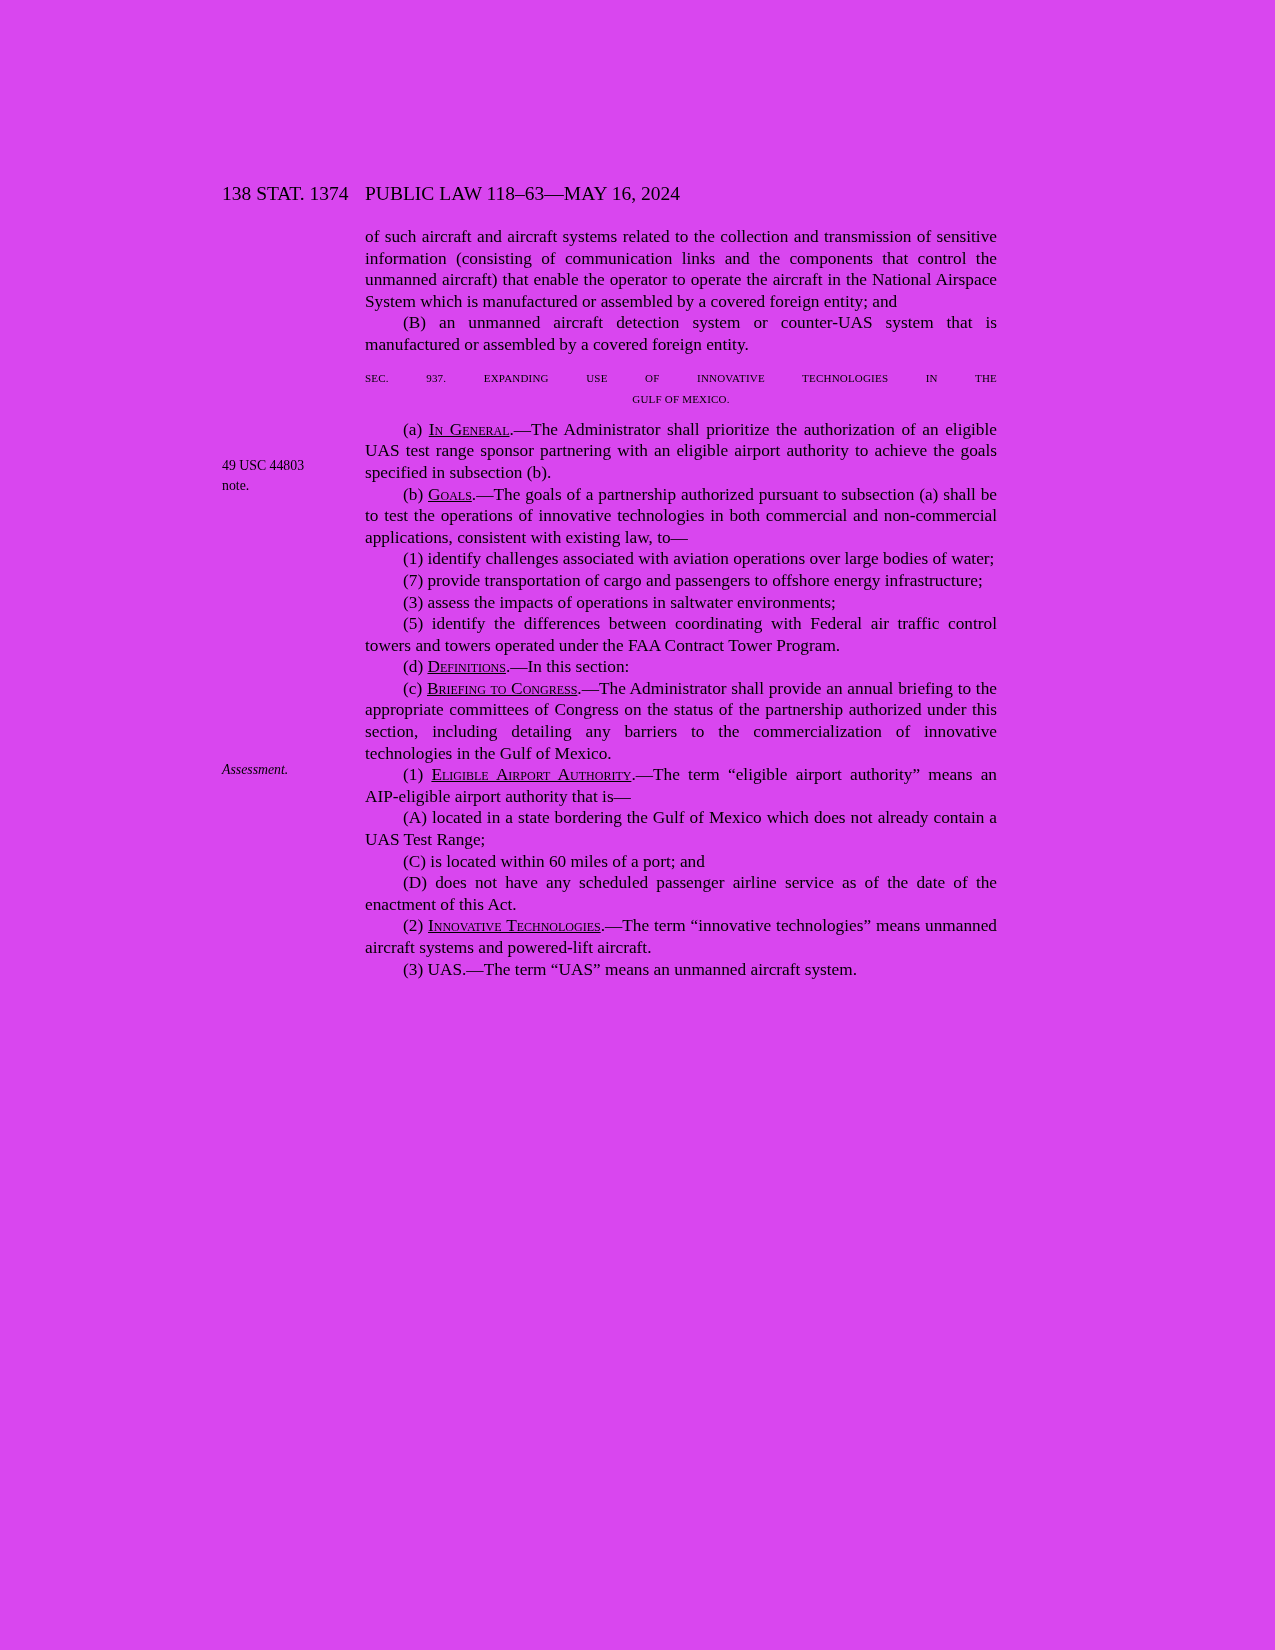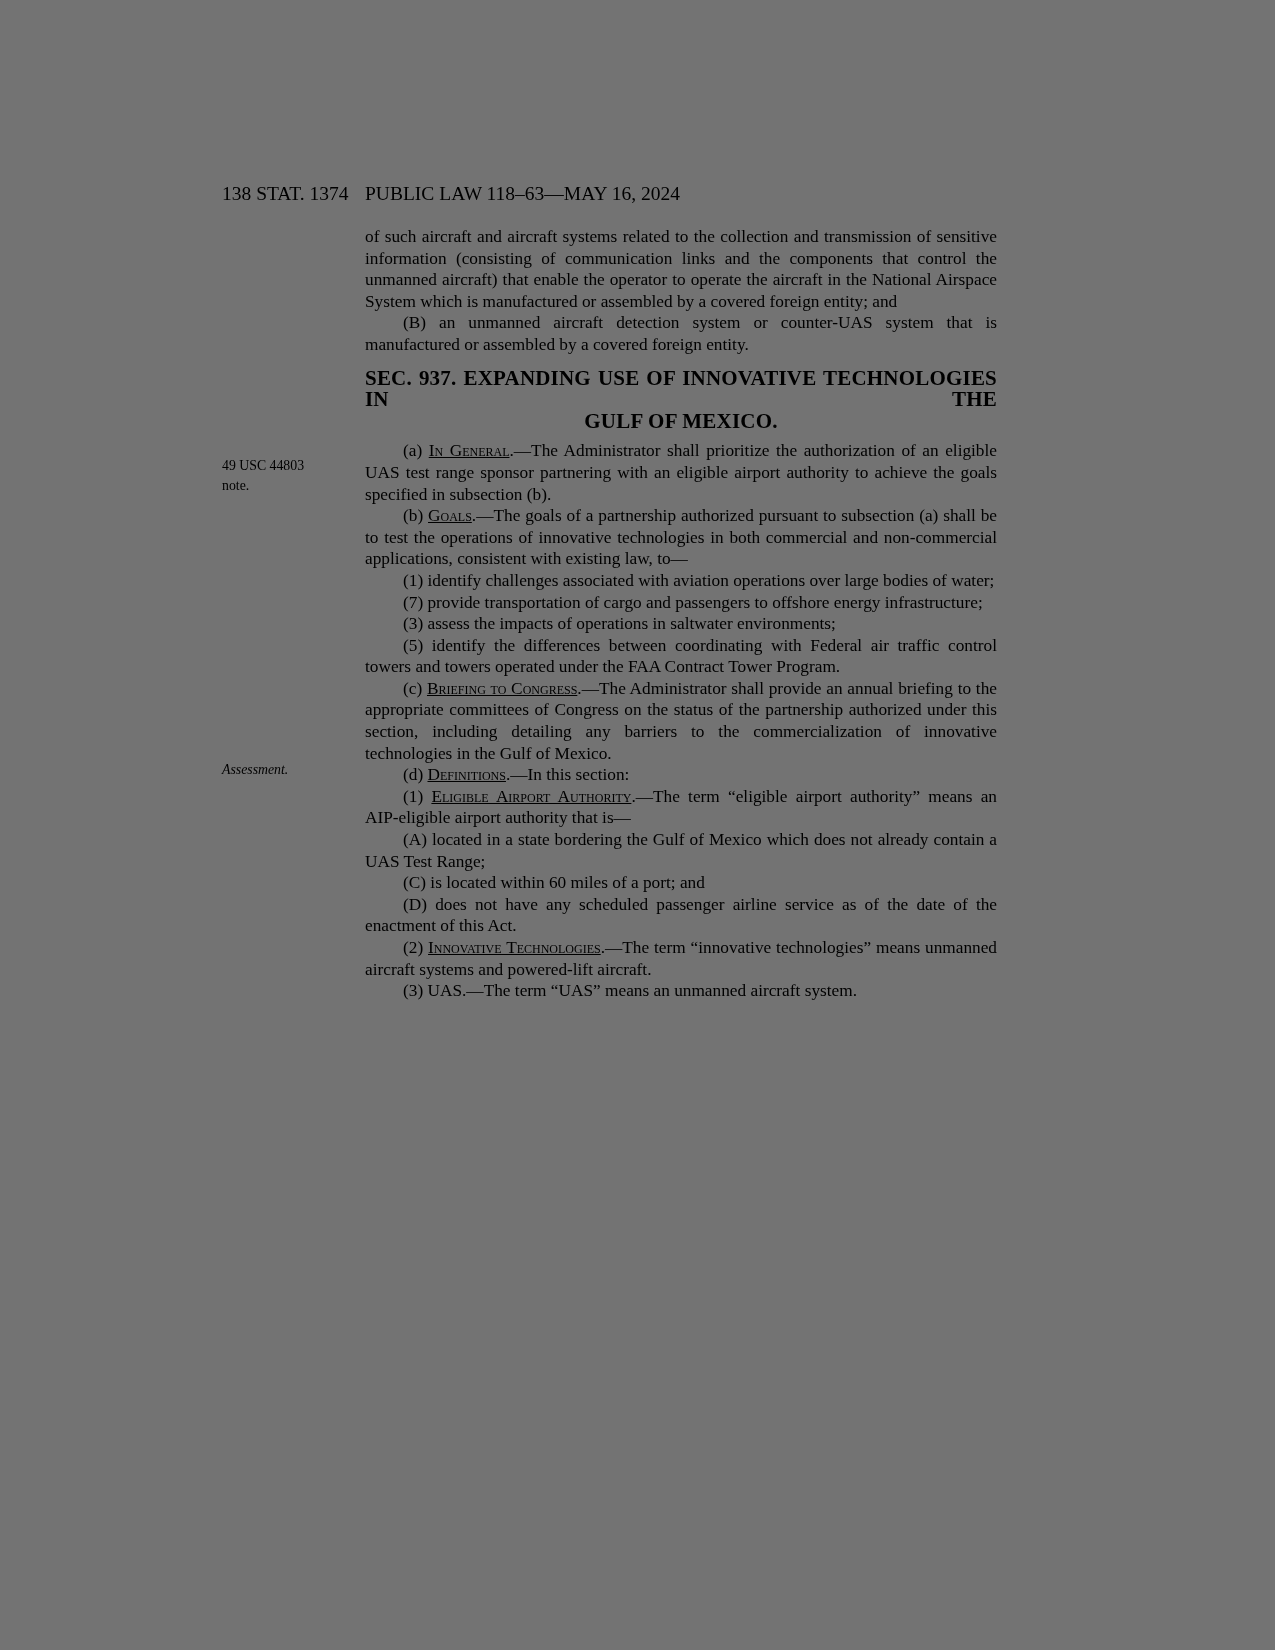--- a/index.html
+++ b/index.html
@@ -4,21 +4,21 @@
 <style>
   html, body {
     margin: 0;
     padding: 0;
     background: #ffffff;
   }
   .page {
     position: relative;
     width: 1275px;
     height: 1650px;
-    background: #737373;
+    background: #d946ef;
     color: #000000;
     font-family: "Liberation Serif", "DejaVu Serif", serif;
     overflow: hidden;
   }
   .header-left {
     position: absolute;
     left: 222px;
     top: 183px;
     font-size: 19.5px;
     white-space: nowrap;
@@ -44,22 +44,22 @@
   .body-col p {
     margin: 0;
     padding: 0;
   }
   .lvl0 { text-indent: 38px; }
   .lvl1 { margin-left: 38px; text-indent: 38px; }
   .lvl2 { margin-left: 76px; text-indent: 38px; }
   .cont-2 { margin-left: 76px; text-indent: 0; }
   .sc { font-variant: small-caps; text-decoration: underline; }
   .sec-heading {
-    font-weight: bold;
-    font-size: 21px;
+    font-weight: normal;
+    font-size: 11px;
     line-height: 21.6px;
     margin-top: 12px;
     margin-bottom: 8px;
     letter-spacing: 0.2px;
   }
   .sec-heading .hl1 {
     display: block;
     text-align: justify;
     text-align-last: justify;
   }
@@ -96,22 +96,22 @@
       <div class="sec-heading">
         <span class="hl1">SEC. 937. EXPANDING USE OF INNOVATIVE TECHNOLOGIES IN THE</span>
         <span class="hl2">GULF OF MEXICO.</span>
       </div>
       <p class="lvl0"><span>(a) </span><span class="sc">In General</span><span>.—The Administrator shall prioritize the authorization of an eligible UAS test range sponsor partnering with an eligible airport authority to achieve the goals specified in subsection (b).</span></p>
       <p class="lvl0"><span>(b) </span><span class="sc">Goals</span><span>.—The goals of a partnership authorized pursuant to subsection (a) shall be to test the operations of innovative technologies in both commercial and non-commercial applications, consistent with existing law, to—</span></p>
       <p class="lvl1"><span>(1) identify challenges associated with aviation operations over large bodies of water;</span></p>
       <p class="lvl1"><span>(7) provide transportation of cargo and passengers to offshore energy infrastructure;</span></p>
       <p class="lvl1"><span>(3) assess the impacts of operations in saltwater environments;</span></p>
       <p class="lvl1"><span>(5) identify the differences between coordinating with Federal air traffic control towers and towers operated under the FAA Contract Tower Program.</span></p>
+      <p class="lvl0"><span>(d) </span><span class="sc">Definitions</span><span>.—In this section:</span></p>
       <p class="lvl0"><span>(c) </span><span class="sc">Briefing to Congress</span><span>.—The Administrator shall provide an annual briefing to the appropriate committees of Congress on the status of the partnership authorized under this section, including detailing any barriers to the commercialization of innovative technologies in the Gulf of Mexico.</span></p>
-      <p class="lvl0"><span>(d) </span><span class="sc">Definitions</span><span>.—In this section:</span></p>
       <p class="lvl1"><span>(1) </span><span class="sc">Eligible Airport Authority</span><span>.—The term “eligible airport authority” means an AIP-eligible airport authority that is—</span></p>
       <p class="lvl2"><span>(A) located in a state bordering the Gulf of Mexico which does not already contain a UAS Test Range;</span></p>
       <p class="lvl2"><span>(C) is located within 60 miles of a port; and</span></p>
       <p class="lvl2"><span>(D) does not have any scheduled passenger airline service as of the date of the enactment of this Act.</span></p>
       <p class="lvl1"><span>(2) </span><span class="sc">Innovative Technologies</span><span>.—The term “innovative technologies” means unmanned aircraft systems and powered-lift aircraft.</span></p>
       <p class="lvl1"><span>(3) UAS.—The term “UAS” means an unmanned aircraft system.</span></p>
     </div>
 
 </div>
 

